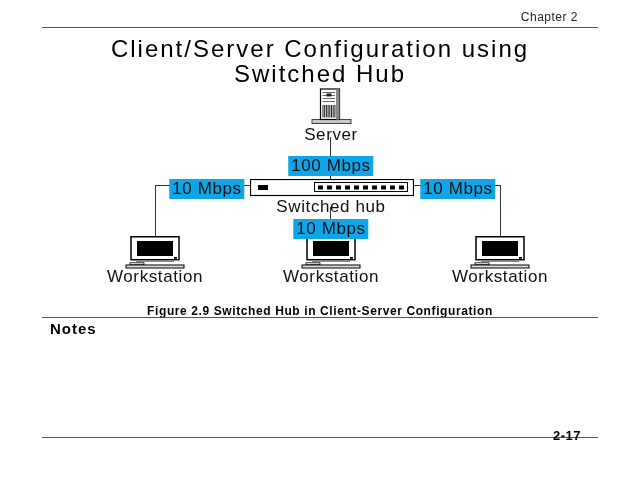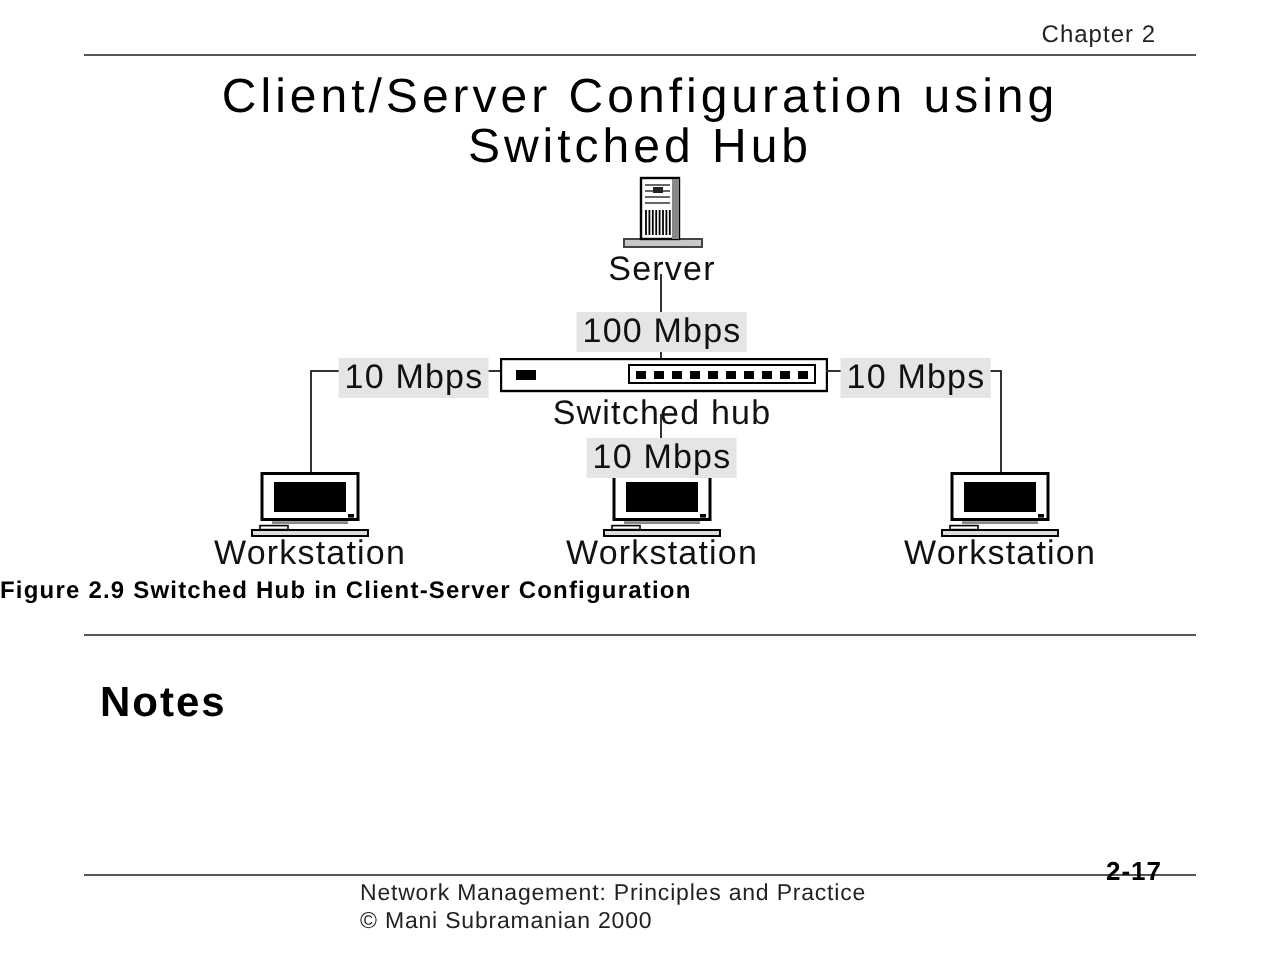--- a/index.html
+++ b/index.html
@@ -16,29 +16,29 @@
     font-size:12px; color:#222; letter-spacing:0.5px;
   }
   .title {
     position:absolute; top:36px; left:0; width:100%; text-align:center;
     font-weight:normal; font-size:24px; line-height:25px; letter-spacing:2px;
   }
   .dlabel {
     position:absolute; transform:translateX(-50%);
     font-size:17px; letter-spacing:0.6px; color:#111; white-space:nowrap;
   }
-  .link-label { background:#e5e5e5; padding:0 3px; z-index:2; }
+  .link-label { background:#0ea5e9; padding:0 3px; z-index:2; }
   .icon { position:absolute; }
   .caption {
-    position:absolute; top:288px; left:0; width:100%; text-align:left;
+    position:absolute; top:304px; left:0; width:100%; text-align:center;
     font-weight:bold; font-size:12px; letter-spacing:0.6px;
   }
   .notes {
-    position:absolute; top:340px; left:50px;
-    font-weight:bold; font-size:21px; letter-spacing:1px;
+    position:absolute; top:320px; left:50px;
+    font-weight:bold; font-size:15px; letter-spacing:1px;
   }
   .footer-text {
     position:absolute; top:441px; left:180px;
     font-size:11.5px; line-height:13.5px; color:#222; letter-spacing:0.4px;
   }
   .page-num {
     position:absolute; top:428px; left:553px;
     font-weight:bold; font-size:13px; letter-spacing:0.5px;
   }
 </style>
@@ -138,19 +138,15 @@
   <div class="dlabel" style="left:155px; top:267px;">Workstation</div>
   <div class="dlabel" style="left:331px; top:267px;">Workstation</div>
   <div class="dlabel" style="left:500px; top:267px;">Workstation</div>
 
   <div class="caption">Figure 2.9 Switched Hub in Client-Server Configuration</div>
 
   <div class="rule" style="left:42px; top:317px; width:556px;"></div>
   <div class="notes">Notes</div>
 
   <div class="rule" style="left:42px; top:437px; width:556px;"></div>
-  <div class="footer-text">
-    <div>Network Management: Principles and Practice</div>
-    <div>© Mani Subramanian 2000</div>
-  </div>
   <div class="page-num">2-17</div>
 
 </div>
 
 </body></html>

